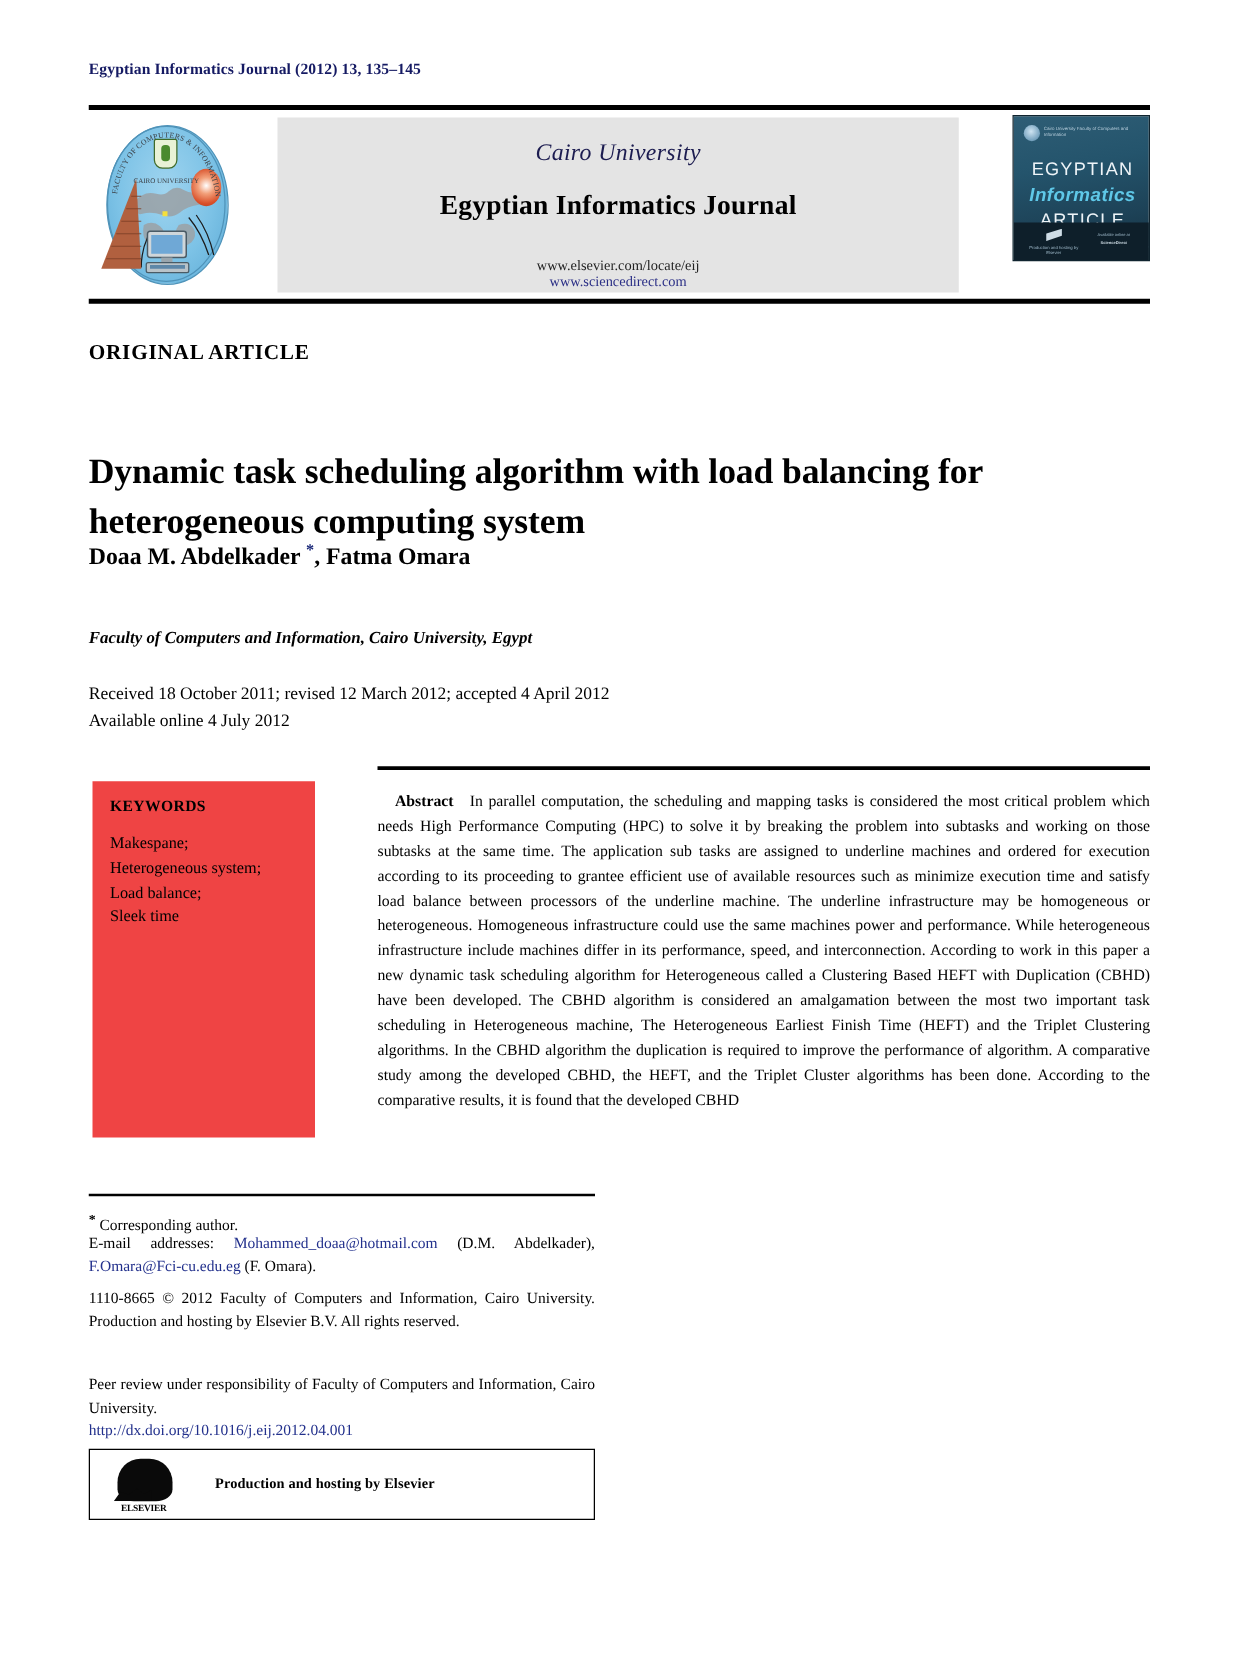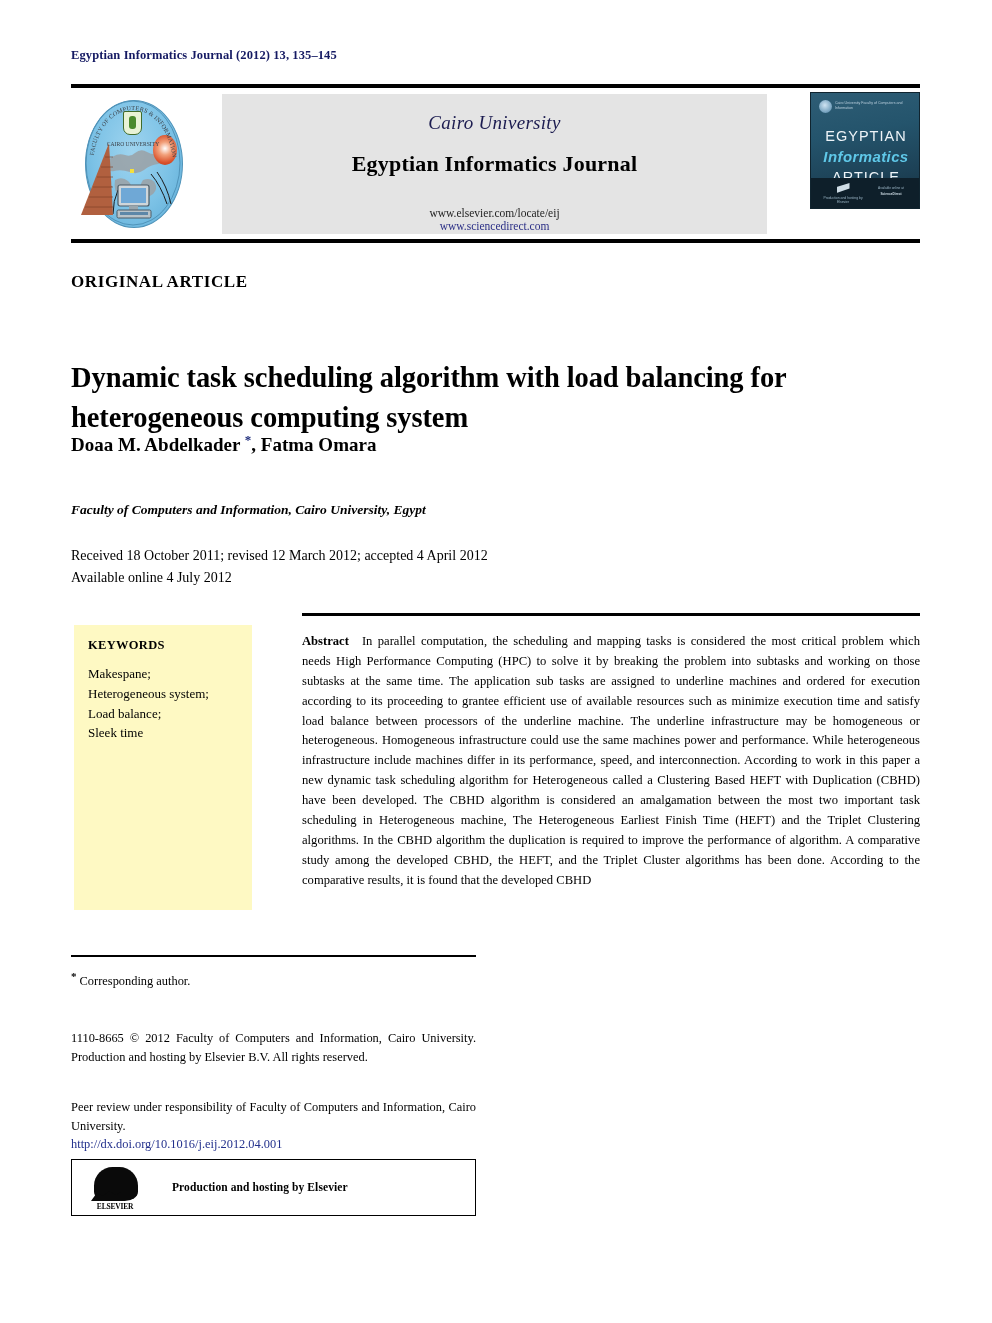--- a/index.html
+++ b/index.html
@@ -295,21 +295,21 @@
     width: 618px;
     height: 2.5px;
     background: #000;
   }
   .keywords-box {
     position: absolute;
     left: 74px;
     top: 625px;
     width: 178px;
     height: 285px;
-    background: #fef9c3;
+    background: #ef4444;
     box-sizing: border-box;
     padding: 13px 0 0 14px;
   }
   .kw-title {
     font-size: 12.5px;
     font-weight: bold;
     letter-spacing: 0.3px;
     margin-bottom: 11px;
   }
   .kw-list {
@@ -321,20 +321,21 @@
     left: 302px;
     top: 632px;
     width: 618px;
     font-size: 12.6px;
     line-height: 1.58;
     text-align: justify;
   }
   .abstract .abs-label {
     font-weight: bold;
     margin-right: 13px;
+    margin-left: 14px;
   }
 
   
   .fn-rule {
     position: absolute;
     left: 71px;
     top: 955px;
     width: 405px;
     height: 2px;
     background: #000;
@@ -533,20 +534,23 @@
   <div class="abstract">
     <span class="abs-label">Abstract</span><span>In parallel computation, the scheduling and mapping tasks is considered the most critical problem which needs High Performance Computing (HPC) to solve it by breaking the problem into subtasks and working on those subtasks at the same time. The application sub tasks are assigned to underline machines and ordered for execution according to its proceeding to grantee efficient use of available resources such as minimize execution time and satisfy load balance between processors of the underline machine. The underline infrastructure may be homogeneous or heterogeneous. Homogeneous infrastructure could use the same machines power and performance. While heterogeneous infrastructure include machines differ in its performance, speed, and interconnection. According to work in this paper a new dynamic task scheduling algorithm for Heterogeneous called a Clustering Based HEFT with Duplication (CBHD) have been developed. The CBHD algorithm is considered an amalgamation between the most two important task scheduling in Heterogeneous machine, The Heterogeneous Earliest Finish Time (HEFT) and the Triplet Clustering algorithms. In the CBHD algorithm the duplication is required to improve the performance of algorithm. A comparative study among the developed CBHD, the HEFT, and the Triplet Cluster algorithms has been done. According to the comparative results, it is found that the developed CBHD</span>
   </div>
 
   <div class="fn-rule"></div>
 
   <div class="fn-block fn-corresponding">
     <span class="star">*</span><span> Corresponding author.</span>
   </div>
 
+  <div class="fn-block fn-emails">
+    <span>E-mail addresses: </span><span class="link">Mohammed_doaa@hotmail.com</span><span> (D.M. Abdelkader), </span><span class="link">F.Omara@Fci-cu.edu.eg</span><span> (F. Omara).</span>
+  </div>
 
   <div class="fn-block fn-copyright">1110-8665 © 2012 Faculty of Computers and Information, Cairo University. Production and hosting by Elsevier B.V. All rights reserved.</div>
   <div class="fn-block fn-peer">Peer review under responsibility of Faculty of Computers and Information, Cairo University.</div>
   <div class="fn-doi">http://dx.doi.org/10.1016/j.eij.2012.04.001</div>
 
   <div class="elsevier-box">
     <div class="els-logo">
       <div class="els-tree"></div>
       <div class="els-fig"></div>
       <div class="els-word">ELSEVIER</div>

